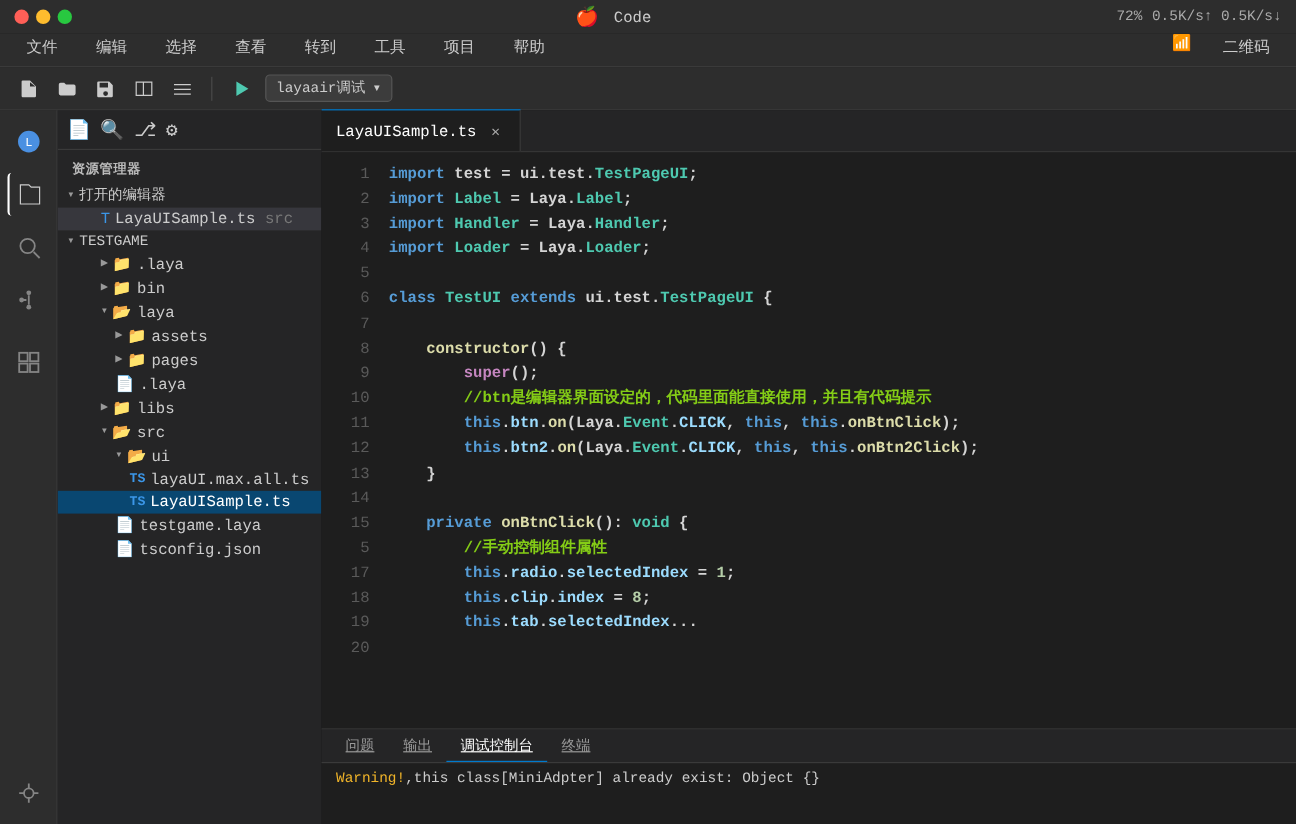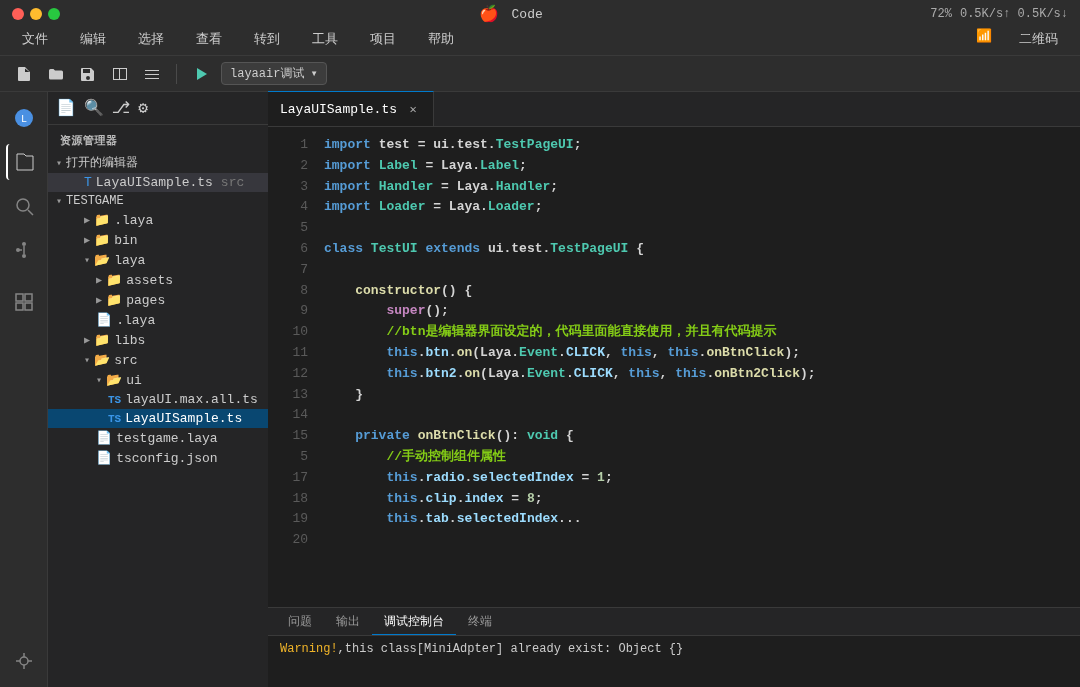--- a/index.html
+++ b/index.html
@@ -278,20 +278,21 @@
       align-items: center;
       gap: 0;
       padding: 0 8px;
       border-bottom: 1px solid #3a3a3a;
     }
     .panel-tab {
       padding: 4px 12px;
       font-size: 12px;
       cursor: pointer;
       color: #999;
+      text-decoration: underline;
     }
     .panel-tab.active {
       color: #fff;
       border-bottom: 1px solid #007acc;
     }
     .panel-content {
       padding: 6px 12px;
       font-size: 12px;
       color: #ccc;
       font-family: 'Menlo', 'Monaco', 'Courier New', monospace;

